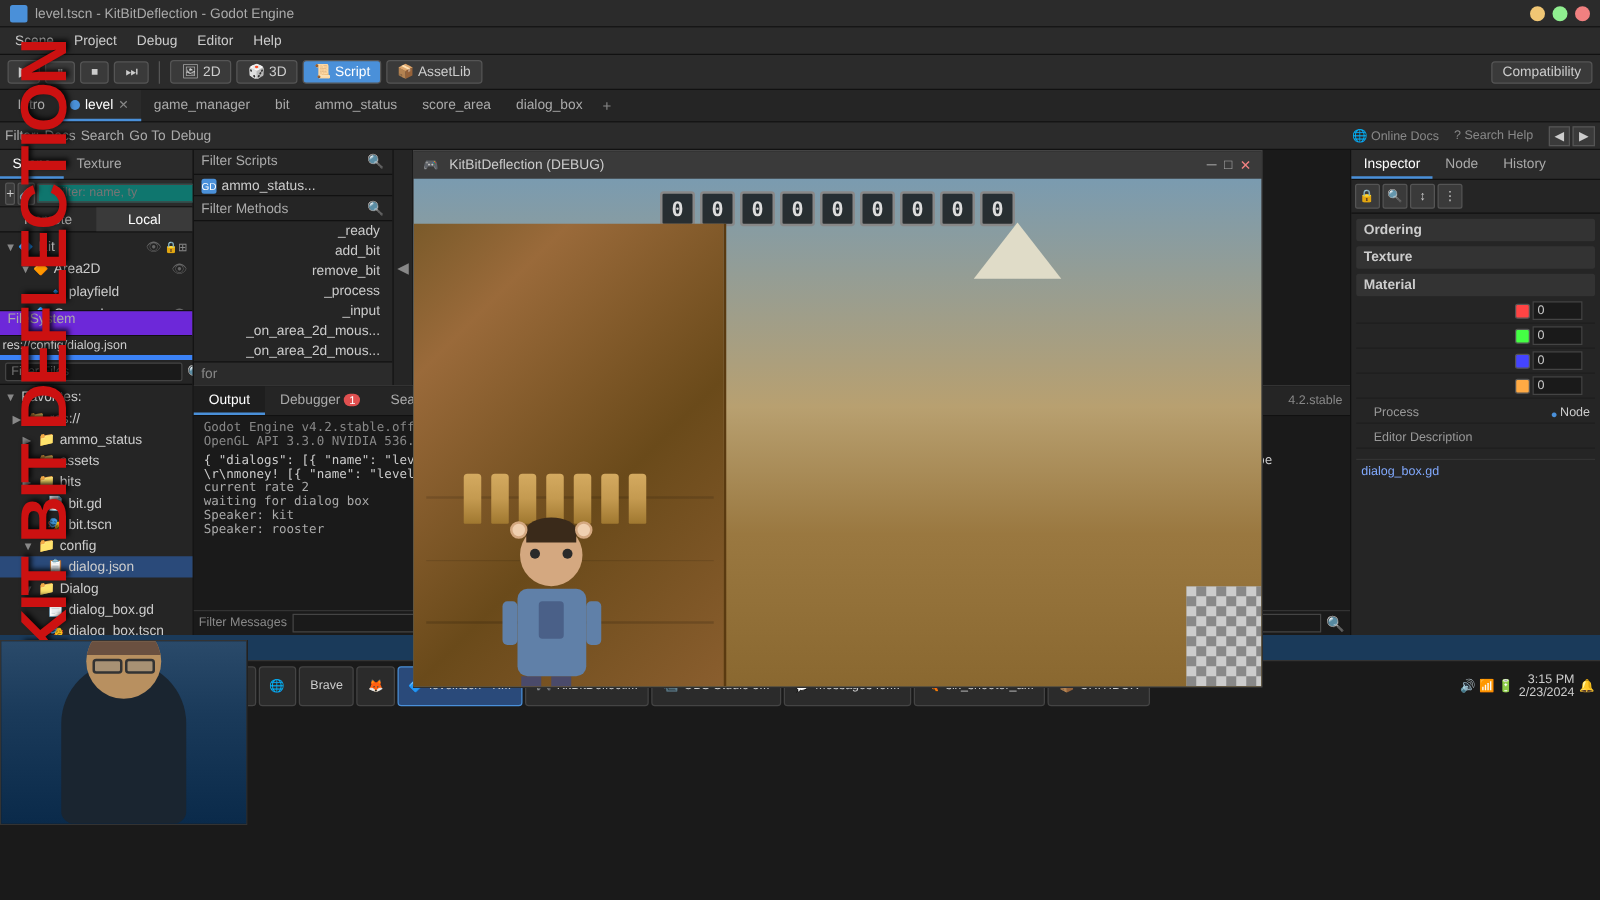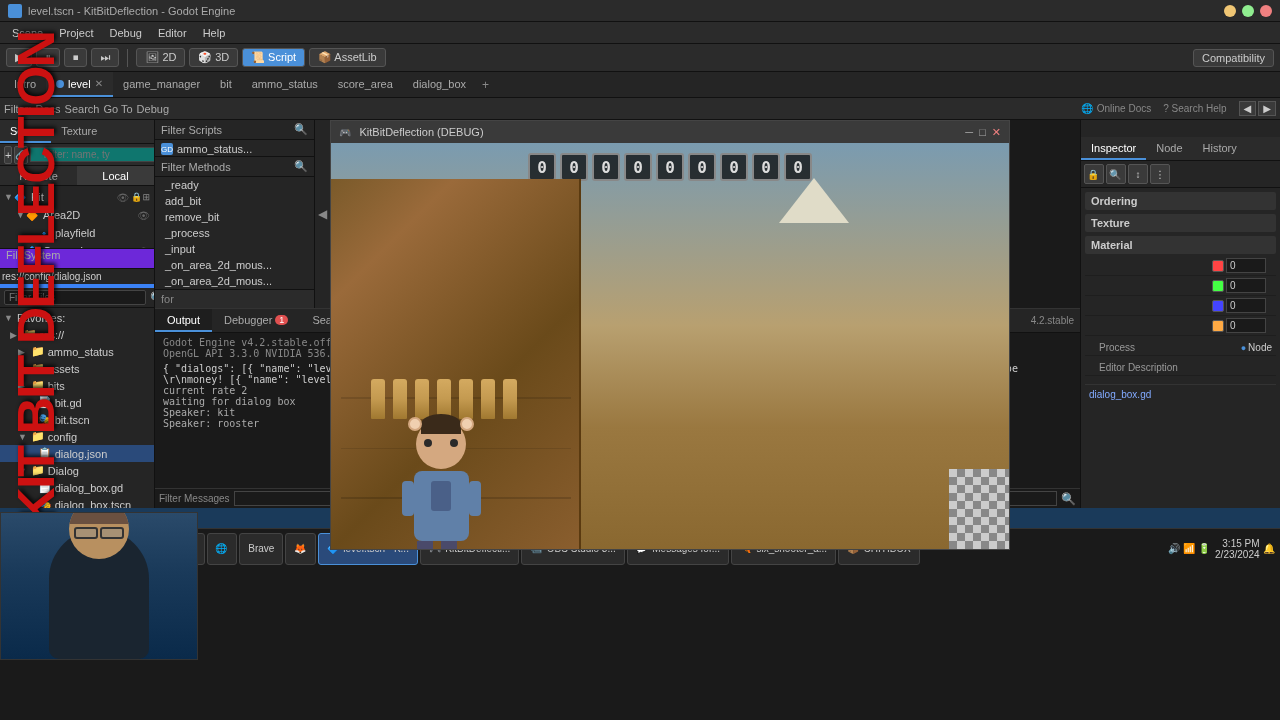--- a/index.html
+++ b/index.html
@@ -203,21 +203,20 @@
     #script-files {
       width: 160px;
       background: #252525;
       border-right: 1px solid #111;
       display: flex;
       flex-direction: column;
       overflow: hidden;
     }
     #script-files-header {
       display: flex;
-      align-items: center;
       padding: 3px 6px;
       font-size: 11px;
       color: #aaa;
       border-bottom: 1px solid #111;
       gap: 4px;
     }
 
     #script-list { flex: 1; overflow-y: auto; }
     .script-item {
       display: flex;
@@ -239,20 +238,21 @@
       border-top: 1px solid #111;
       border-bottom: 1px solid #111;
       gap: 4px;
     }
     #methods-list { overflow-y: auto; max-height: 120px; }
     .method-item {
       padding: 2px 10px;
       font-size: 11px;
       color: #ccc;
       cursor: pointer;
+      text-align: right;
     }
 
     
     #code-editor {
       flex: 1;
       display: flex;
       flex-direction: column;
       overflow: hidden;
       position: relative;
     }
@@ -422,21 +422,20 @@
       display: flex;
       flex-direction: column;
       overflow: hidden;
     }
     #inspector-tabs {
       display: flex;
       height: 24px;
       background: #2b2b2b;
       border-bottom: 1px solid #111;
       font-size: 11px;
-      margin-top: 17px;
     }
     .inspector-tab {
       padding: 0 10px;
       display: flex;
       align-items: center;
       color: #aaa;
       cursor: pointer;
       border-bottom: 2px solid transparent;
     }
     .inspector-tab.active { color: #fff; border-bottom: 2px solid #4a90d9; }

